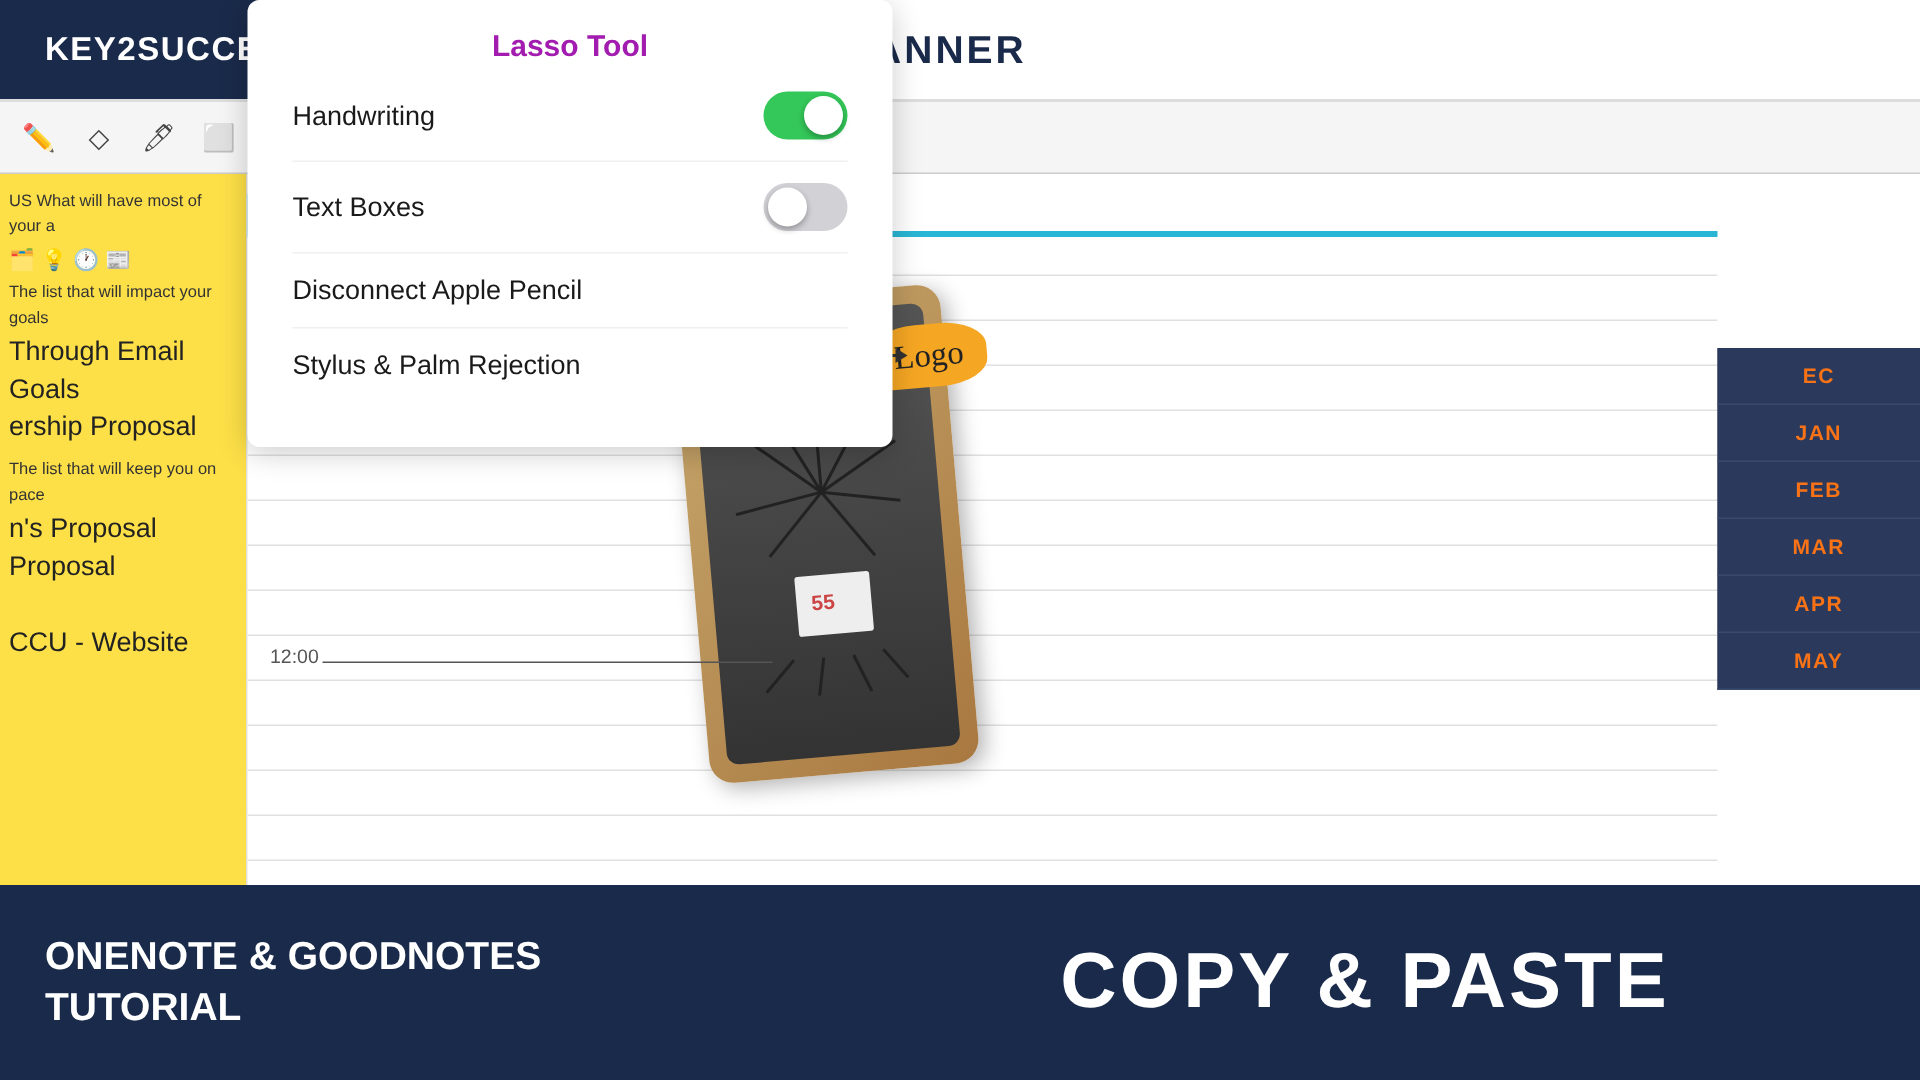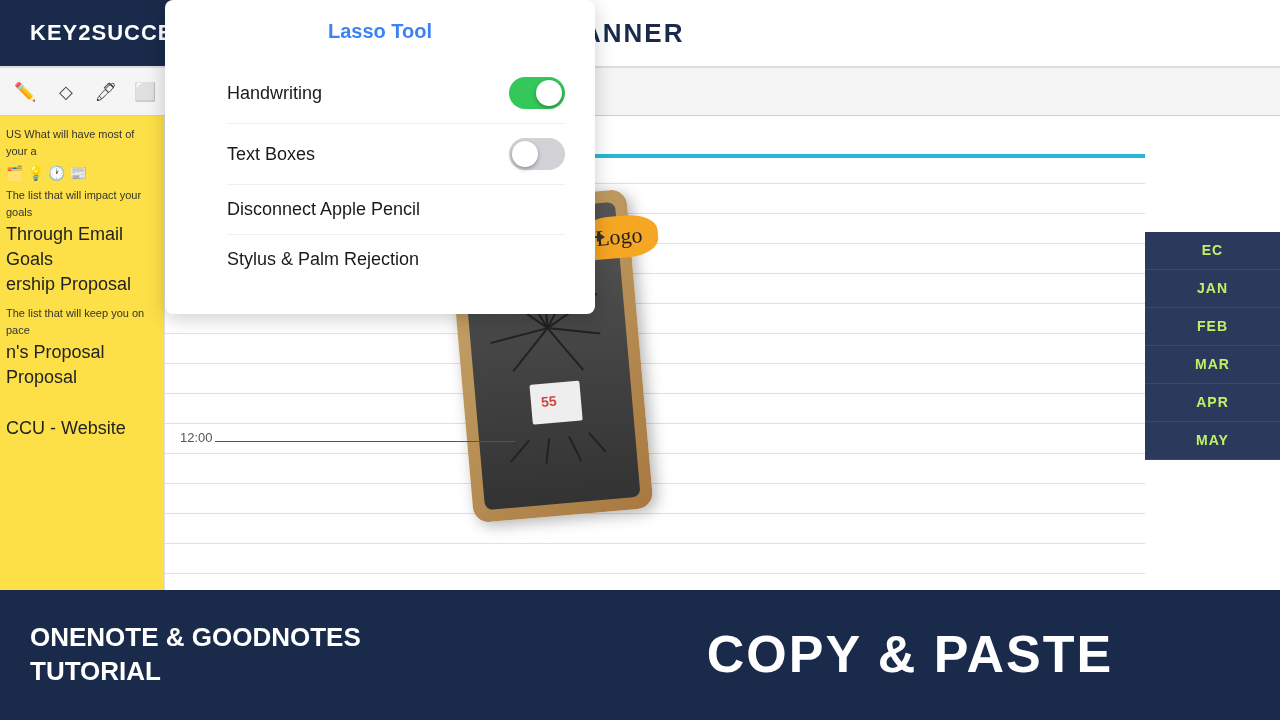--- a/index.html
+++ b/index.html
@@ -149,31 +149,30 @@
       width: 430px;
       background: white;
       border-radius: 8px;
       box-shadow: 0 4px 20px rgba(0,0,0,0.2);
       padding: 20px 30px 30px 30px;
       z-index: 20;
     }
     .lasso-title {
       font-size: 20px;
       font-weight: 600;
-      color: #3b82f6;
+      color: #a21caf;
       text-align: center;
-      margin-bottom: 20px;
+      margin-bottom: 4px;
     }
     .lasso-item {
       display: flex;
       align-items: center;
       justify-content: space-between;
       padding: 14px 0;
       border-bottom: 1px solid #f0f0f0;
-      margin-left: 32px;
     }
     .lasso-item:last-child {
       border-bottom: none;
     }
     .lasso-label {
       font-size: 18px;
       color: #1a1a1a;
       font-weight: 400;
     }
 
@@ -312,21 +311,21 @@
     }
     .month-tab {
       width: 100%;
       display: flex;
       align-items: center;
       justify-content: center;
       border-bottom: 1px solid #3a4a6c;
       cursor: pointer;
     }
     .month-tab-text {
-      color: #bef264;
+      color: #f97316;
       font-size: 14px;
       font-weight: 700;
       letter-spacing: 1px;
       writing-mode: horizontal-tb;
       padding: 10px 0;
     }
     .month-tab.ec { background: #2b3a5c; }
     .month-tab.jan { background: #2b3a5c; }
     .month-tab.feb { background: #2b3a5c; }
     .month-tab.mar { background: #2b3a5c; }

